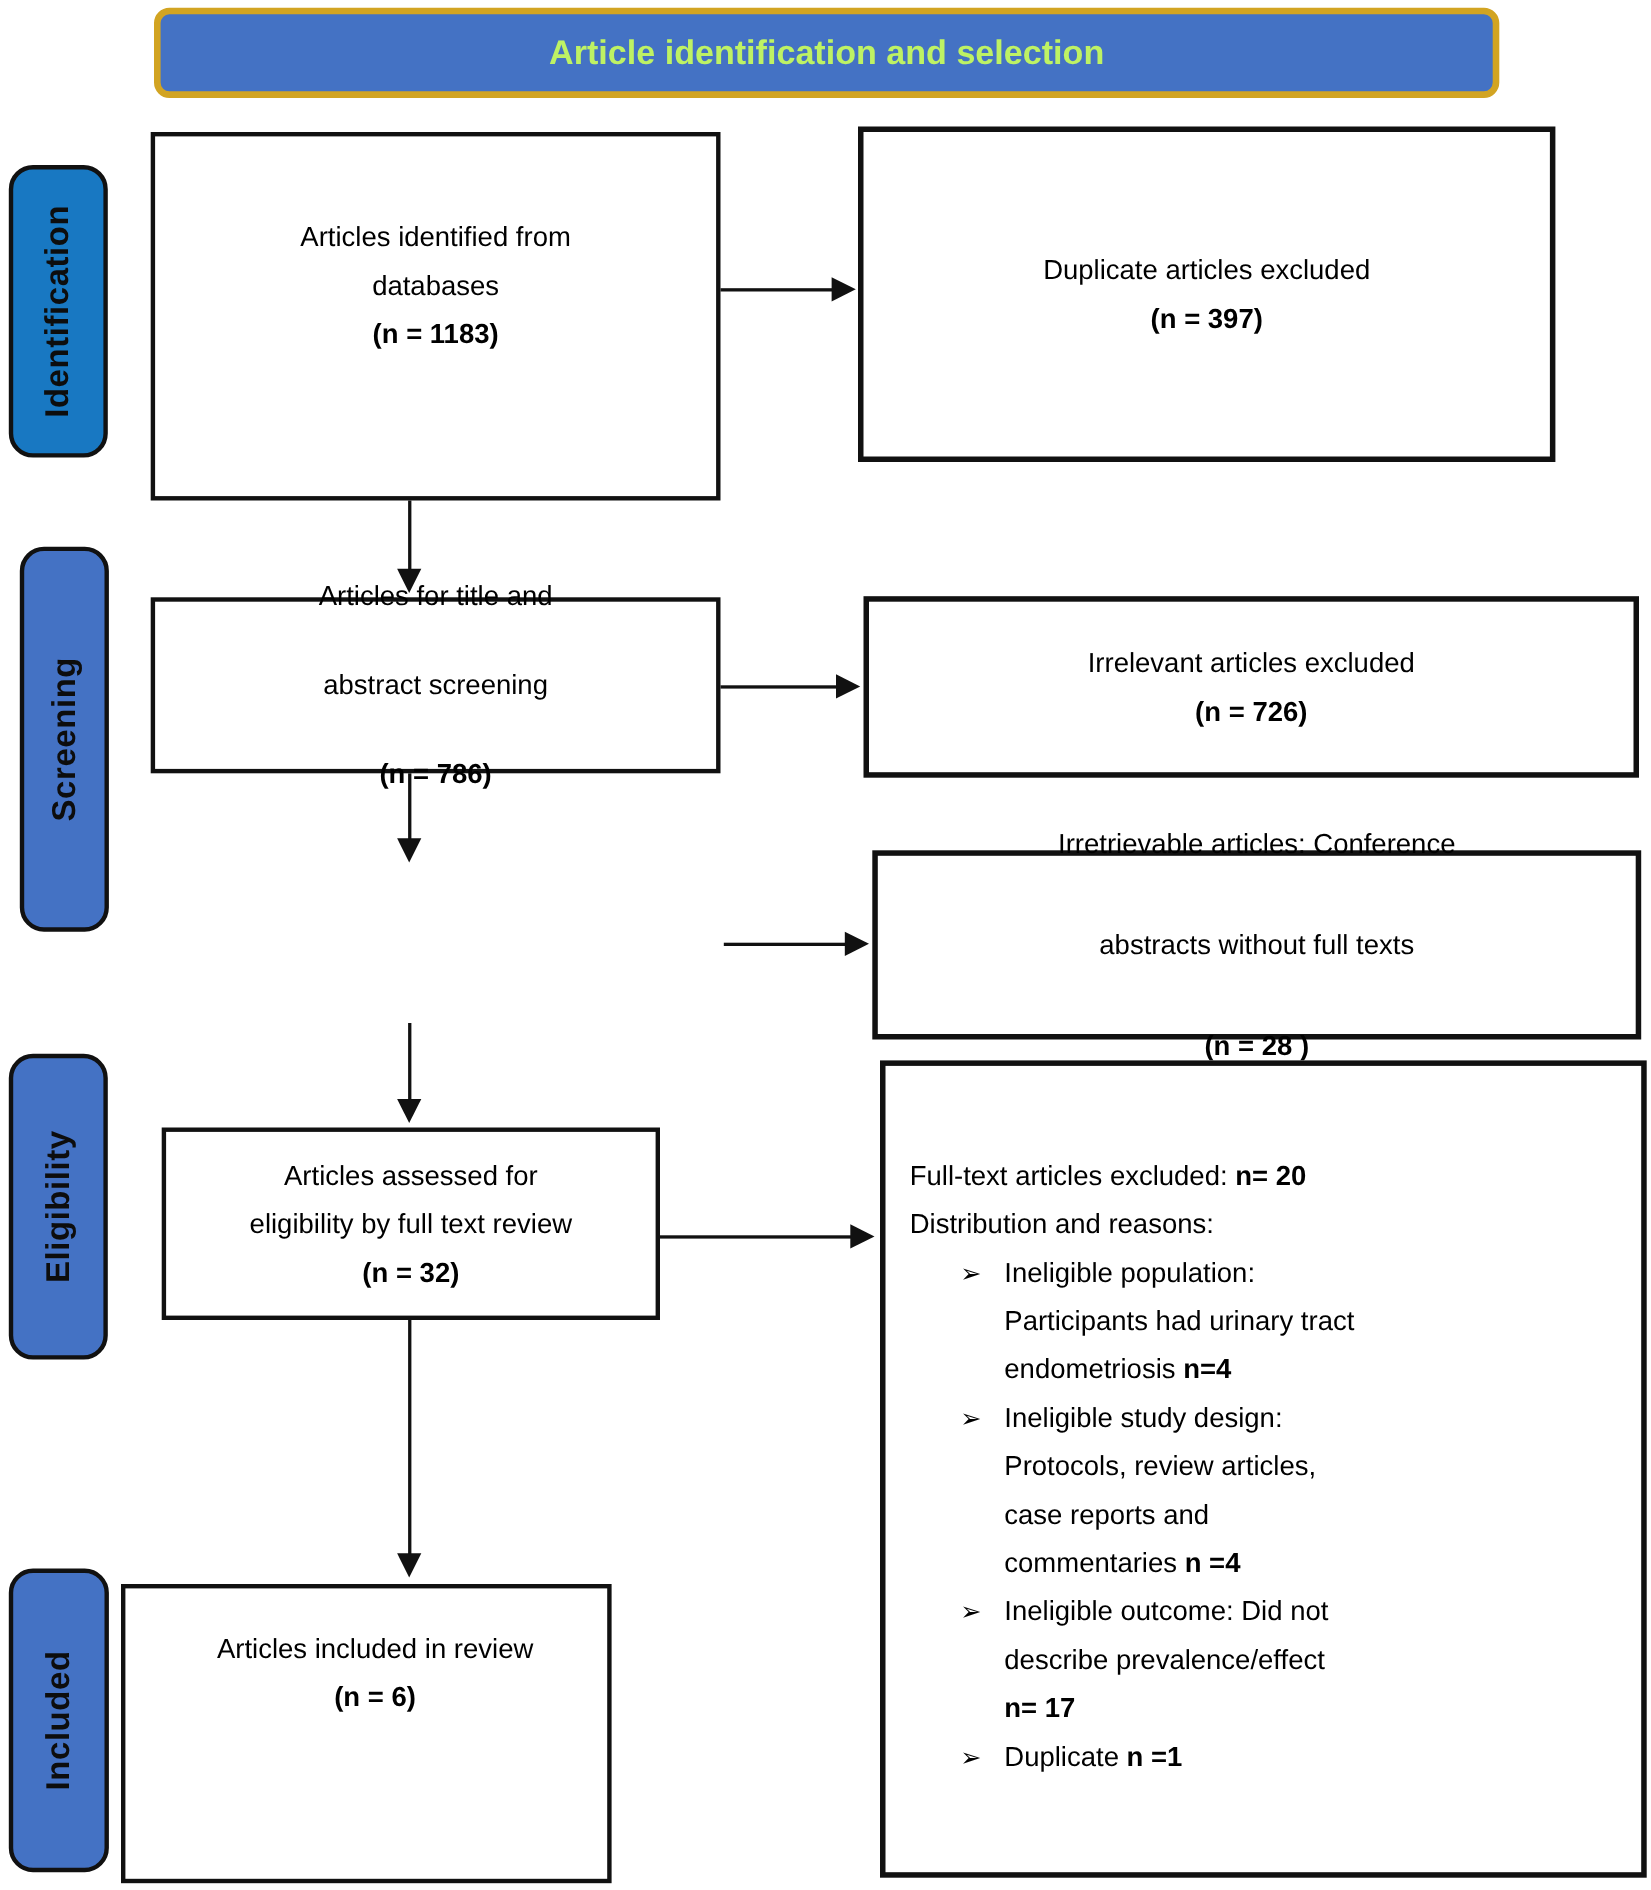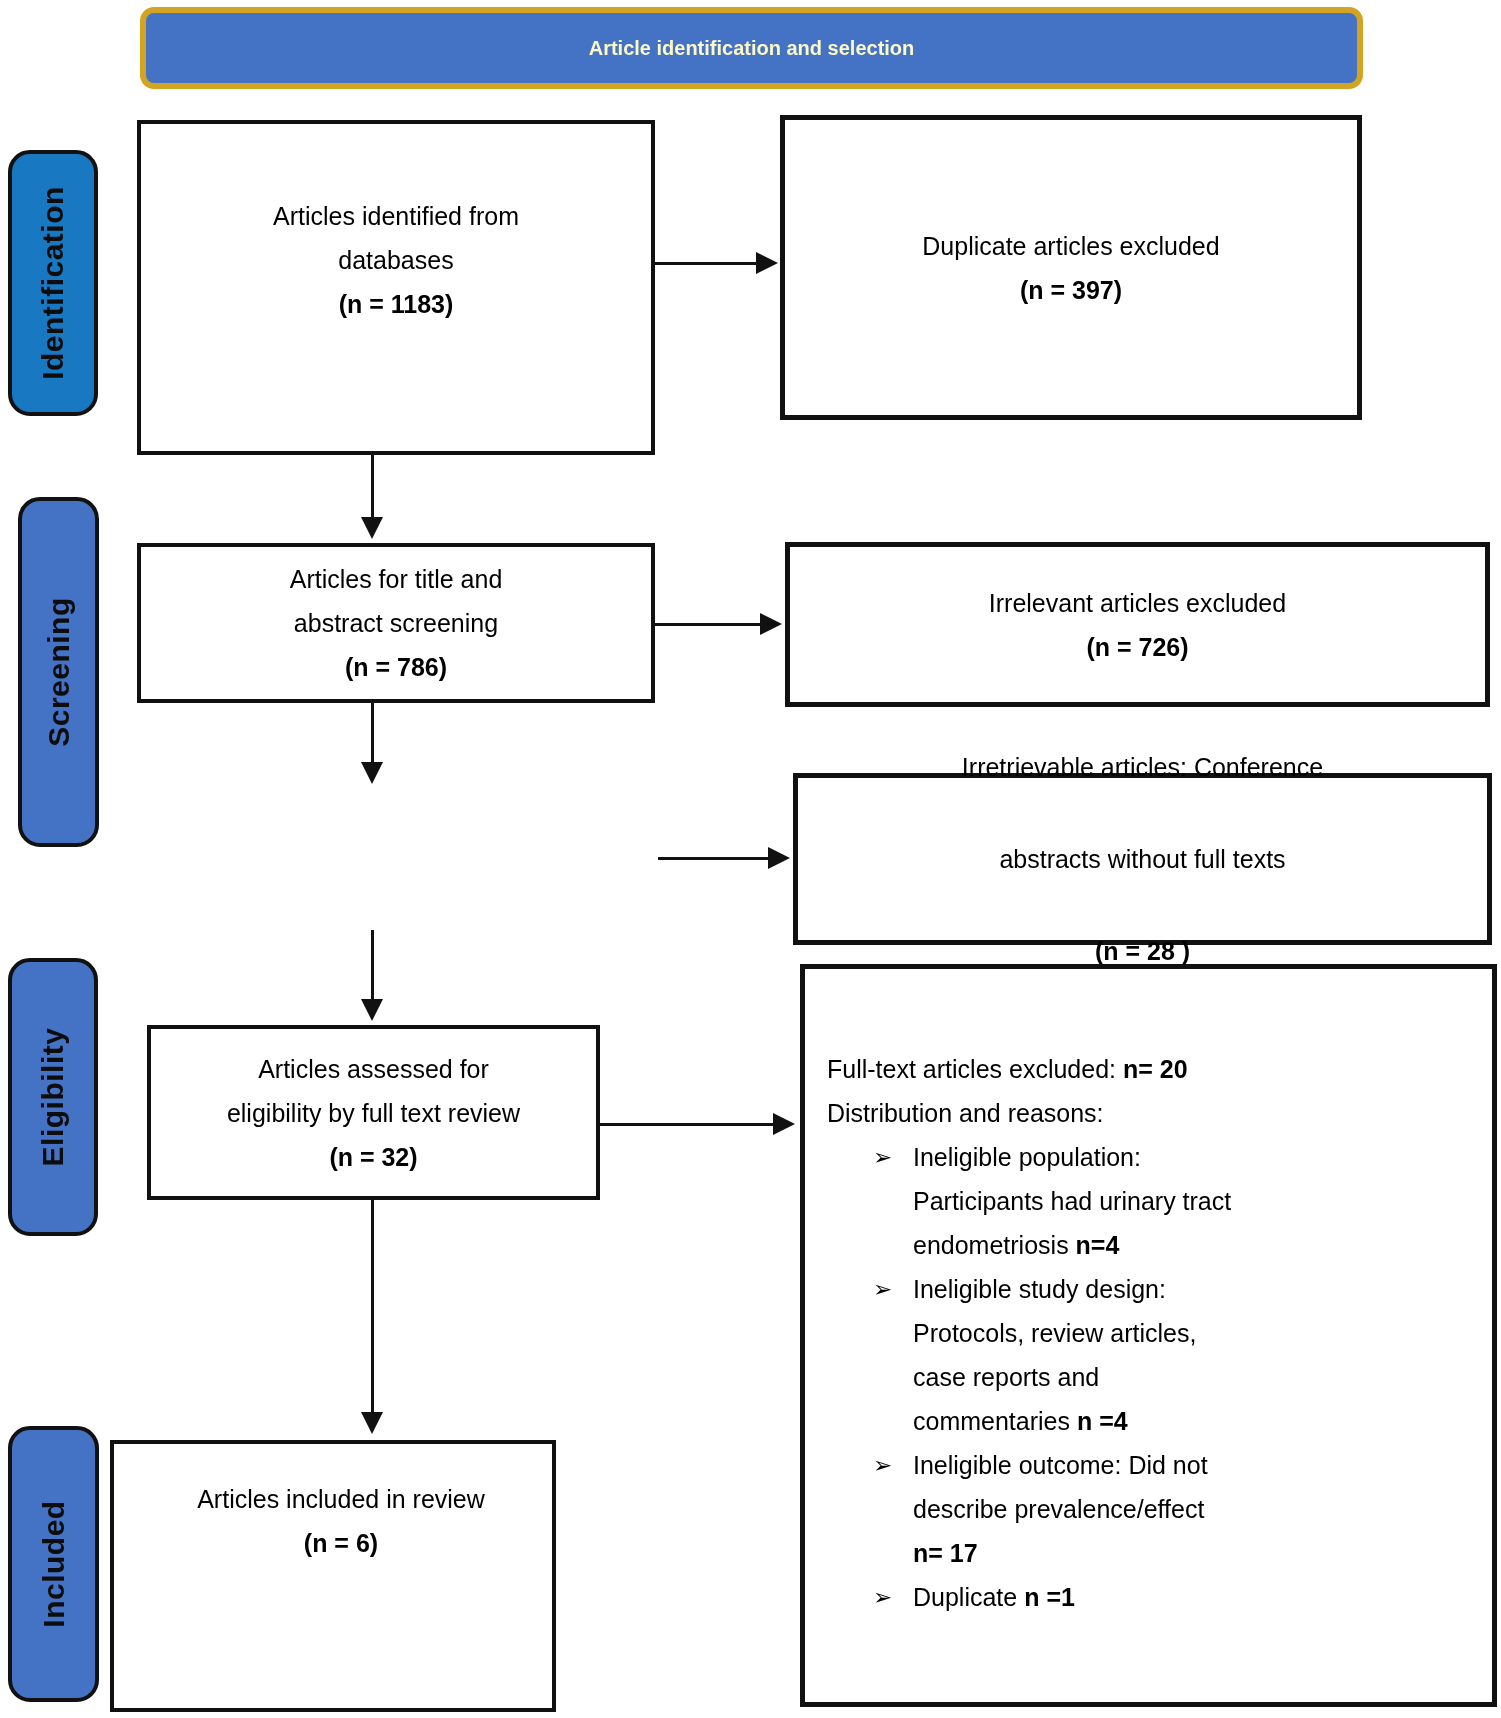--- a/index.html
+++ b/index.html
@@ -5,21 +5,21 @@
   html,body{margin:0;padding:0;background:#fff;}
   #canvas{
     position:relative;width:1501px;height:1718px;background:#ffffff;
     font-family:"Liberation Sans",sans-serif;color:#000;overflow:hidden;
   }
   .header{
     position:absolute;left:140px;top:7px;width:1223px;height:82px;
     border-radius:14px;display:flex;align-items:center;justify-content:center;
     box-sizing:border-box;
   }
-  .header span{font-weight:bold;font-size:20px;color:#fef9c3;}
+  .header span{font-weight:bold;font-size:31px;color:#bef264;}
   .tab{
     position:absolute;border:4px solid #111;border-radius:22px;
     display:flex;align-items:center;justify-content:center;box-sizing:border-box;
   }
   .tab span{
     transform:rotate(-90deg);white-space:nowrap;font-weight:bold;
     font-size:30px;color:#0d0d0d;letter-spacing:.5px;
   }
   .box{
     position:absolute;background:#fff;border:4px solid #111;box-sizing:border-box;
@@ -70,36 +70,36 @@
   </div>
   <div class="tab" style="left: 8px; top: 1426px; width: 91px; height: 276px; background: rgb(68, 114, 196);">
     <span>Included</span>
   </div>
 
   <div class="box" style="left:137px;top:120px;width:518px;height:335px;padding-bottom:55px;">
       <div class="tline"><span>Articles identified from</span></div>
       <div class="tline"><span>databases</span></div>
       <div class="tline"><span class="b">(n = 1183)</span></div>
     </div>
-  <div class="box" style="left:137px;top:543px;width:518px;height:160px;">
+  <div class="box" style="left:137px;top:543px;width:518px;height:160px;gap:37px;">
       <div class="tline"><span>Articles for title and</span></div>
       <div class="tline"><span>abstract screening</span></div>
       <div class="tline"><span class="b">(n = 786)</span></div>
     </div>
   <div class="box" style="left:147px;top:1025px;width:453px;height:175px;align-items:center;">
       <div class="tline"><span>Articles assessed for</span></div>
       <div class="tline"><span>eligibility by full text review</span></div>
       <div class="tline"><span class="b">(n = 32)</span></div>
     </div>
   <div class="box" style="left:110px;top:1440px;width:446px;height:272px;padding-bottom:110px;padding-left:16px;">
       <div class="tline"><span>Articles included in review</span></div>
       <div class="tline"><span class="b">(n = 6)</span></div>
     </div>
 
-  <div class="box rbox" style="left:780px;top:115px;width:582px;height:305px;">
+  <div class="box rbox" style="left:780px;top:115px;width:634px;height:305px;">
       <div class="tline"><span>Duplicate articles excluded</span></div>
       <div class="tline"><span class="b">(n = 397)</span></div>
     </div>
   <div class="box rbox" style="left:785px;top:542px;width:705px;height:165px;">
       <div class="tline"><span>Irrelevant articles excluded</span></div>
       <div class="tline"><span class="b">(n = 726)</span></div>
     </div>
   <div class="box rbox" style="left:793px;top:773px;width:699px;height:172px;gap:48px;">
       <div class="tline"><span>Irretrievable articles: Conference</span></div>
       <div class="tline"><span>abstracts without full texts</span></div>

